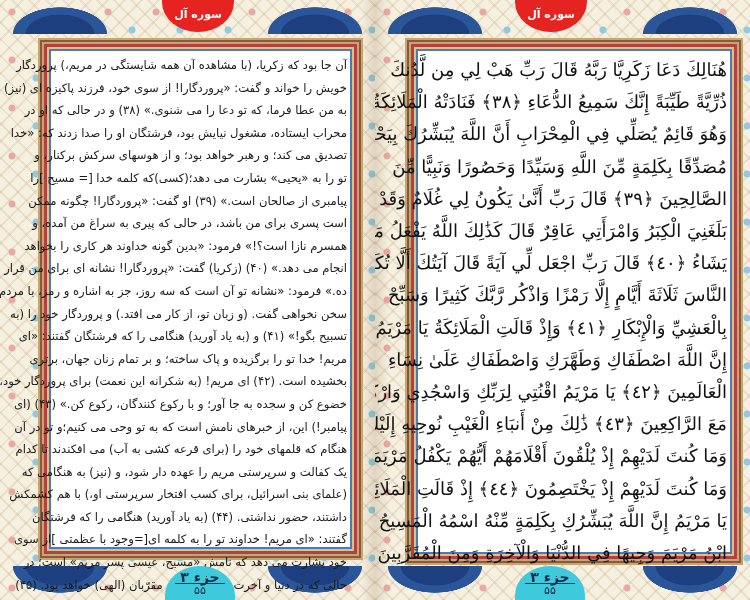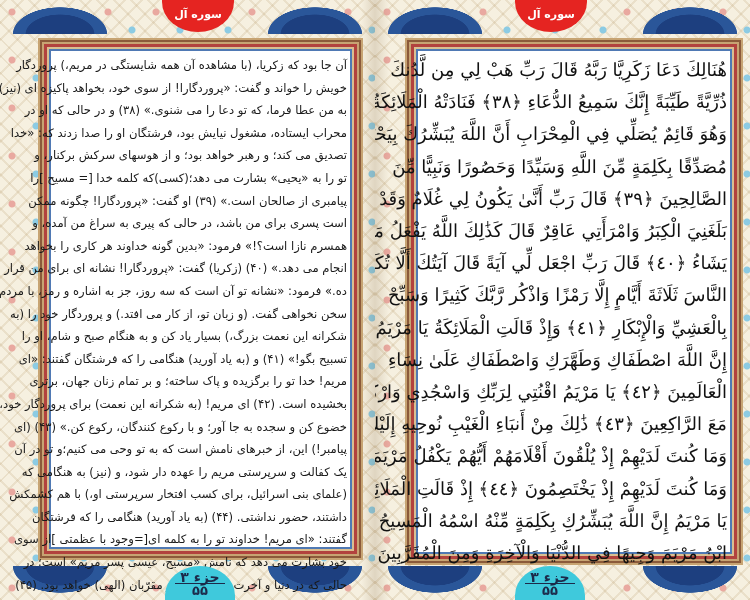--- a/index.html
+++ b/index.html
@@ -35,56 +35,56 @@
   .quran .line{display:block;white-space:nowrap;text-align-last:justify;}
   .surah-badge{position:absolute;top:0;width:72px;height:32px;background:#e52421;border-radius:0 0 36px 36px / 0 0 30px 30px;
     color:#fff;font-size:11px;font-weight:bold;text-align:center;line-height:30px;direction:rtl;}
   .page-left .surah-badge{left:162px;}
   .page-right .surah-badge{left:140px;}
   .juz-badge{position:absolute;bottom:0;width:70px;height:34px;background:#3fc9dc;border-radius:36px 36px 0 0 / 30px 30px 0 0;
     color:#1c2a4a;text-align:center;direction:rtl;}
   .page-left .juz-badge{left:165px;}
   .page-right .juz-badge{left:140px;}
   .juz-label{display:block;font-size:14px;font-weight:bold;line-height:12px;margin-top:5px;border-bottom:1px solid #1c2a4a;margin-left:10px;margin-right:10px;}
-  .page-num{display:block;font-size:13px;font-weight:bold;line-height:14px;}
+  .page-num{display:block;font-size:11px;font-weight:normal;line-height:14px;}
 </style>
 </head>
 <body>
 
 <div class="spread">
 
   <div class="page page-left">
     <div class="gutter-shade"></div>
     <div class="corner" style="left:0;"></div>
     <div class="corner" style="left:255px;"></div>
     <div class="corner bottom" style="left:0;"></div>
     <div class="corner bottom" style="left:255px;"></div>
 
     <div class="surah-badge">سوره آل عمران</div>
 
     <div class="frame">
       <div class="text-area translation">
         <span class="line">آن جا بود که زکریا، (با مشاهده آن همه شایستگی در مریم،) پروردگار</span>
-        <span class="line">خویش را خواند و گفت: «پروردگارا! از سوی خود، بخواهد پاکیزه ای (نیز)</span>
+        <span class="line">خویش را خواند و گفت: «پروردگارا! از سوی خود، فرزند پاکیزه ای (نیز)</span>
         <span class="line">به من عطا فرما، که تو دعا را می شنوی.» (۳۸) و در حالی که او در</span>
         <span class="line">محراب ایستاده، مشغول نیایش بود، فرشتگان او را صدا زدند که: «خدا</span>
         <span class="line">تصدیق می کند؛ و رهبر خواهد بود؛ و از هوسهای سرکش برکنار، و</span>
         <span class="line">تو را به «یحیی» بشارت می دهد؛(کسی)که کلمه خدا [= مسیح ]را</span>
         <span class="line">پیامبری از صالحان است.» (۳۹) او گفت: «پروردگارا! چگونه ممکن</span>
         <span class="line">است پسری برای من باشد، در حالی که پیری به سراغ من آمده، و</span>
         <span class="line">همسرم نازا است؟!» فرمود: «بدین گونه خداوند هر کاری را بخواهد</span>
         <span class="line">انجام می دهد.» (۴۰) (زکریا) گفت: «پروردگارا! نشانه ای برای من قرار</span>
         <span class="line">ده.» فرمود: «نشانه تو آن است که سه روز، جز به اشاره و رمز، با مردم</span>
         <span class="line">سخن نخواهی گفت. (و زبان تو، از کار می افتد.) و پروردگار خود را (به</span>
-        <span class="line">شکرانه این نعمت بزرگ،) بسیار یاد کن و به هنگام صبح و شام، او را</span>
         <span class="line">تسبیح بگو!» (۴۱) و (به یاد آورید) هنگامی را که فرشتگان گفتند: «ای</span>
         <span class="line">مریم! خدا تو را برگزیده و پاک ساخته؛ و بر تمام زنان جهان، برتری</span>
         <span class="line">بخشیده است. (۴۲) ای مریم! (به شکرانه این نعمت) برای پروردگار خود،</span>
         <span class="line">خضوع کن و سجده به جا آور؛ و با رکوع کنندگان، رکوع کن.» (۴۳) (ای</span>
         <span class="line">پیامبر!) این، از خبرهای نامش است که به تو وحی می کنیم؛و تو در آن</span>
+        <span class="line">هنگام که قلمهای خود را (برای قرعه کشی به آب) می افکندند تا کدام</span>
         <span class="line">یک کفالت و سرپرستی مریم را عهده دار شود، و (نیز) به هنگامی که</span>
         <span class="line">(علمای بنی اسرائیل، برای کسب افتخار سرپرستی او،) با هم کشمکش</span>
         <span class="line">داشتند، حضور نداشتی. (۴۴) (به یاد آورید) هنگامی را که فرشتگان</span>
         <span class="line">گفتند: «ای مریم! خداوند تو را به کلمه ای[=وجود با عظمتی ]از سوی</span>
         <span class="line">خود بشارت می دهد که نامش «مسیح، عیسی پسر مریم» است؛ در</span>
         <span class="line">حالی که در دنیا و آخرت، آبرومند؛ و از مقرّبان (الهی) خواهد بود. (۴۵)</span>
       </div>
     </div>
 
     <div class="juz-badge">

